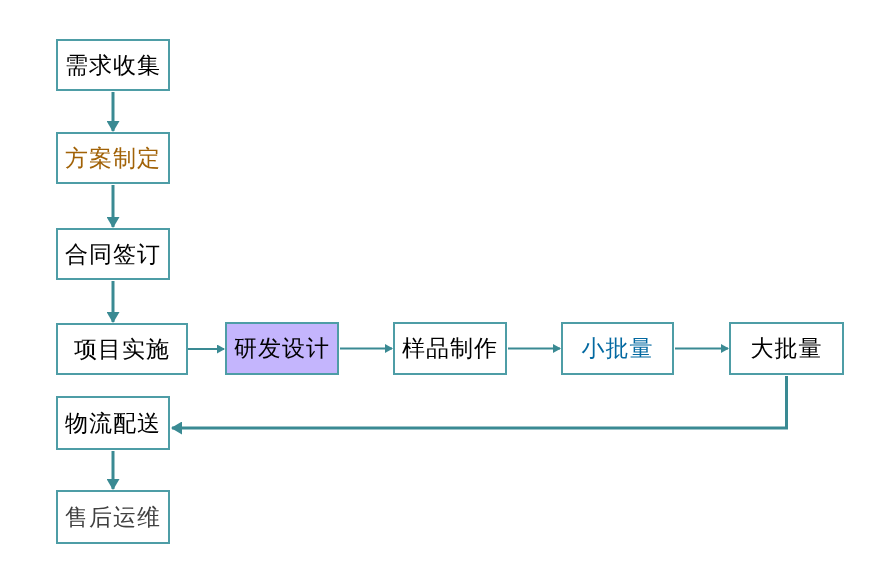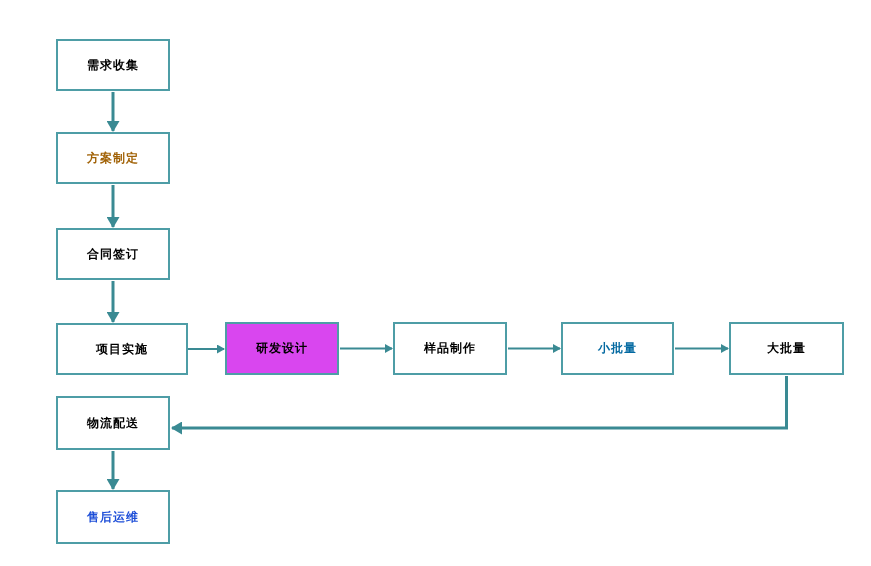--- a/index.html
+++ b/index.html
@@ -26,22 +26,22 @@
   .node {
     position: absolute;
     box-sizing: border-box;
     background: #ffffff;
     border: 2px solid #4E9DA6;
     display: flex;
     align-items: center;
     justify-content: center;
   }
   .node-label {
-    font-size: 12px;
-    font-weight: bold;
+    font-size: 23px;
+    font-weight: normal;
     color: #000000;
     letter-spacing: 1px;
     white-space: nowrap;
   }
 </style>
 </head>
 <body>
 
 <div id="canvas">
   <svg id="edges-svg" viewBox="0 0 871 566" xmlns="http://www.w3.org/2000/svg">
@@ -71,32 +71,32 @@
       </div>
       <div class="node" style="border-color: rgb(78, 157, 166); background: rgb(255, 255, 255); left: 56px; top: 132px; width: 114px; height: 52px;">
         <span class="node-label" style="color: #a16207; text-align: center;">方案制定</span>
       </div>
       <div class="node" style="border-color: rgb(78, 157, 166); background: rgb(255, 255, 255); left: 56px; top: 228px; width: 114px; height: 52px;">
         <span class="node-label" style="color: rgb(0, 0, 0);">合同签订</span>
       </div>
       <div class="node" style="border-color: rgb(78, 157, 166); background: rgb(255, 255, 255); left: 56px; top: 323px; width: 132px; height: 52px;">
         <span class="node-label" style="color: rgb(0, 0, 0);">项目实施</span>
       </div>
-      <div class="node" style="border-color: rgb(78, 157, 166); background: #d946ef; left: 225px; top: 322px; width: 114px; height: 53px;">
+      <div class="node" style="border-color: rgb(78, 157, 166); background: #c4b5fd; left: 225px; top: 322px; width: 114px; height: 53px;">
         <span class="node-label" style="color: rgb(0, 0, 0);">研发设计</span>
       </div>
       <div class="node" style="border-color: rgb(78, 157, 166); background: rgb(255, 255, 255); left: 393px; top: 322px; width: 114px; height: 53px;">
         <span class="node-label" style="color: rgb(0, 0, 0);">样品制作</span>
       </div>
       <div class="node" style="border-color: rgb(78, 157, 166); background: rgb(255, 255, 255); left: 561px; top: 322px; width: 113px; height: 53px;">
         <span class="node-label" style="color: #0369a1;">小批量</span>
       </div>
       <div class="node" style="border-color: rgb(78, 157, 166); background: rgb(255, 255, 255); left: 729px; top: 322px; width: 115px; height: 53px;">
         <span class="node-label" style="color: rgb(0, 0, 0); text-align: right;">大批量</span>
       </div>
       <div class="node" style="border-color: rgb(78, 157, 166); background: rgb(255, 255, 255); left: 56px; top: 396px; width: 114px; height: 54px;">
         <span class="node-label" style="color: rgb(0, 0, 0); text-align: center;">物流配送</span>
       </div>
       <div class="node" style="border-color: rgb(78, 157, 166); background: rgb(255, 255, 255); left: 56px; top: 490px; width: 114px; height: 54px;">
-        <span class="node-label" style="color: #1d4ed8;">售后运维</span>
+        <span class="node-label" style="color: #404040;">售后运维</span>
       </div>
     </div>
 </div>
 
 </body></html>

